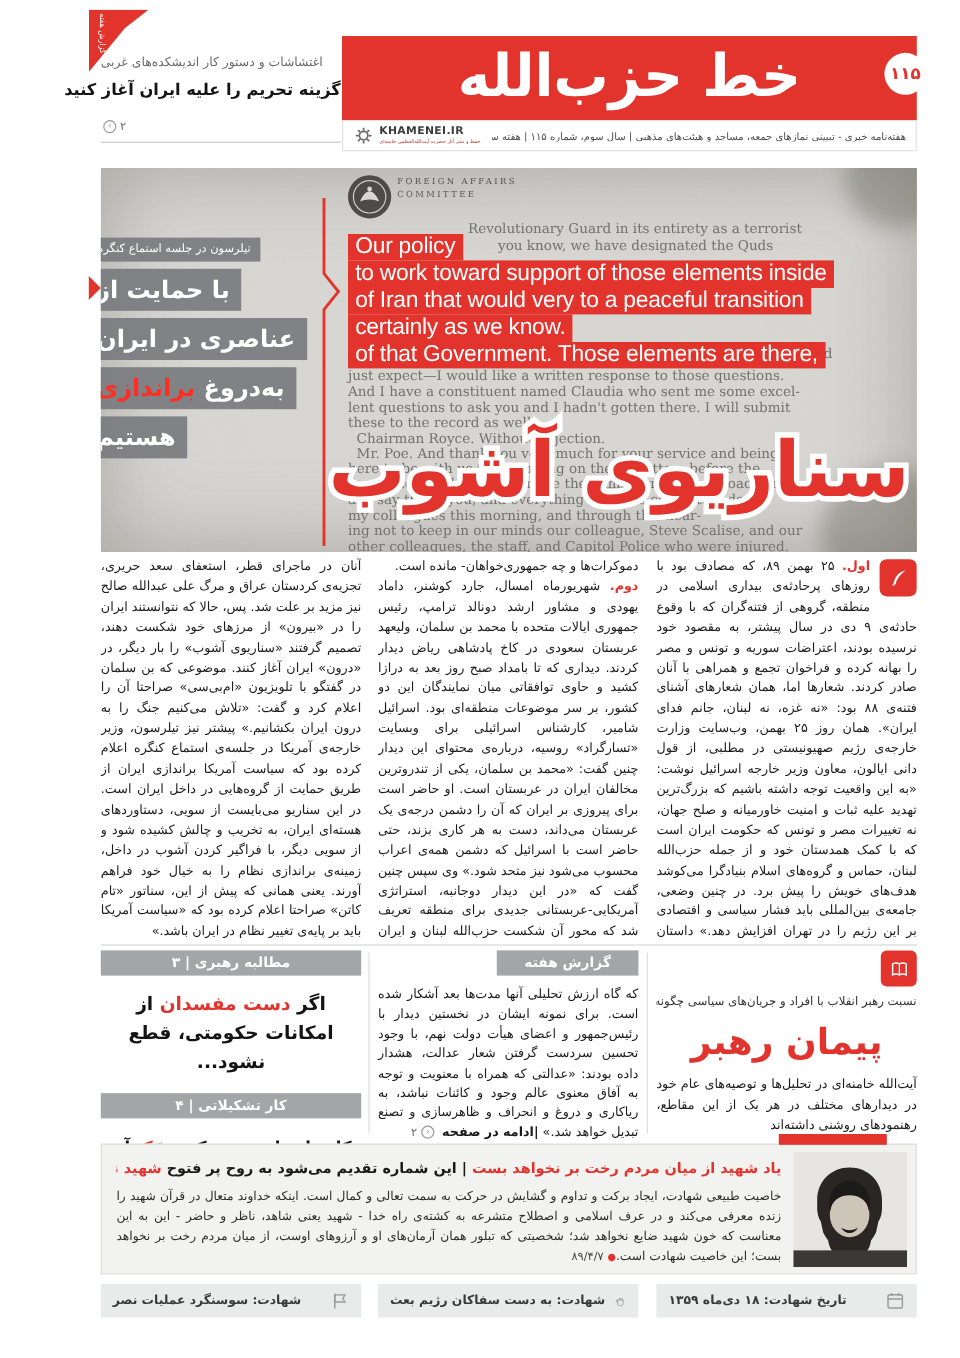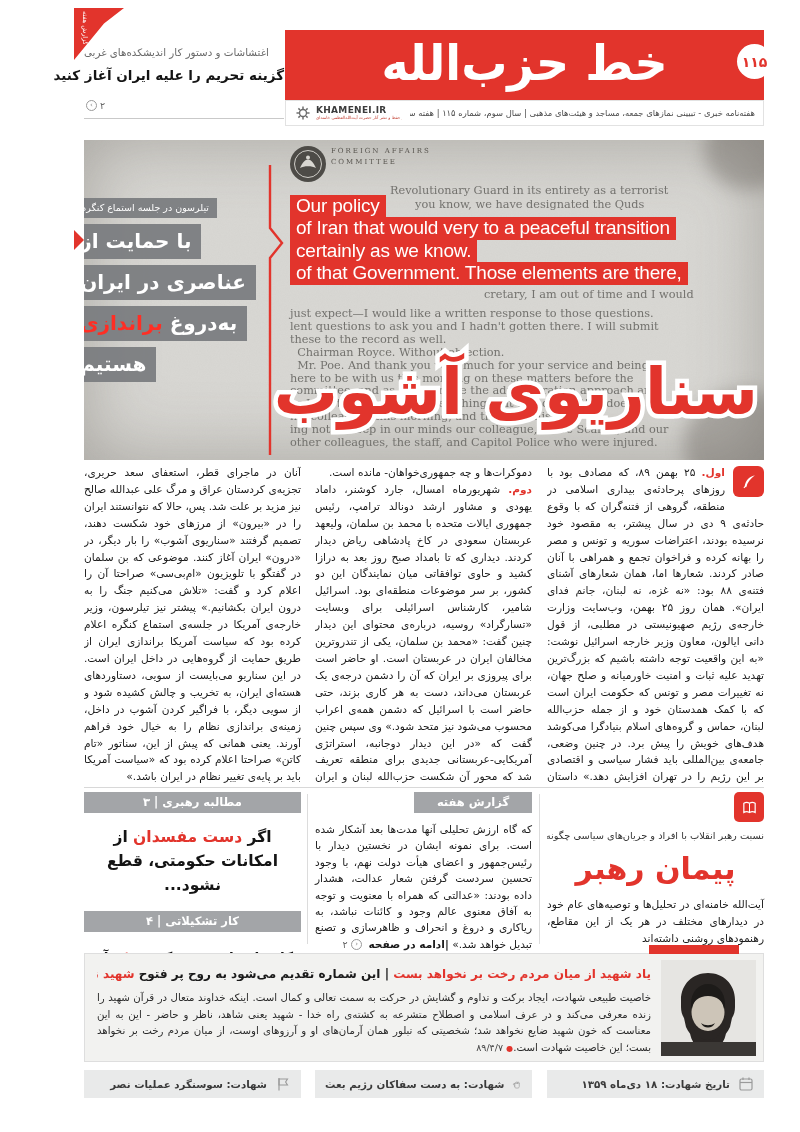--- a/index.html
+++ b/index.html
@@ -98,21 +98,21 @@
   .photo { position:absolute; left:auto; right:7px; top:6px; width:95px; height:96px; overflow:hidden; }
   .m-title { position:absolute; right:112px; top:13px; left:12px; white-space:nowrap; overflow:hidden;
     font-size:12px; font-weight:bold; color:#1a1a1a; }
   .m-red { color:#e2342c; }
   .m-body { position:absolute; right:112px; top:36px; left:12px; text-align:justify;
     font-size:10.2px; line-height:16.6px; color:#2b2b2b; }
   .m-dot { color:#e2342c; font-size:8px; }
   .m-date { color:#444; font-size:9.5px; }
   
   .fcell { position:absolute; top:1070px; height:28px; background:#e9eaea; display:flex;
-    align-items:center; gap:8px; padding:0 10px; direction:rtl; }
+    align-items:center; gap:8px; padding:0 10px; direction:rtl;justify-content:space-between; }
   .fcell .txt { font-size:10.3px; font-weight:bold; color:#3a3a3a; white-space:nowrap; }
   .f1 { left:547px; width:217px; } .f2 { left:315px; width:217px; } .f3 { left:84px; width:217px; }
 </style>
 </head>
 <body>
 
 <div class="page">
 
   <div class="ribbon">
     <span>گزارش هفته</span>
@@ -177,28 +177,30 @@
     <div class="committee">
       <div>FOREIGN AFFAIRS</div>
       <div>COMMITTEE</div>
     </div>
 
     <div class="tw" style="left:306px;top:44px;">Revolutionary Guard in its entirety as a terrorist</div>
     <div class="tw" style="left:331px;top:58px;">you know, we have designated the Quds</div>
 
     <div class="quote">
       <span class="qline">Our policy</span>
+      <span class="qline">to work toward support of those elements inside</span>
       <span class="qline">of Iran that would very to a  peaceful transition</span>
       <span class="qline">certainly as we know.</span>
       <span class="qline">of that Government. Those elements are there,</span>
     </div>
     <div class="tw" style="left:400px;top:148px;">cretary, I am out of time and I would</div>
 
     <div class="tw-stack">
       <div>just expect—I would like a written response to those questions.</div>
+      <div>And I have a constituent named Claudia who sent me some excel-</div>
       <div>lent questions to ask you and I hadn't gotten there. I will submit</div>
       <div>these to the record as well.</div>
       <div>&nbsp;&nbsp;Chairman Royce. Without objection.</div>
       <div>&nbsp;&nbsp;Mr. Poe. And thank you very much for your service and being</div>
       <div>here to be with us this morning on these matters before the</div>
       <div>committee, and as we examine the administration approach and</div>
       <div>as I say thank you, and everything that this committee does</div>
       <div>my colleagues this morning, and through this hear-</div>
       <div>ing not to keep in our minds our colleague, Steve Scalise, and our</div>
       <div>other colleagues, the staff, and Capitol Police who were injured.</div>

